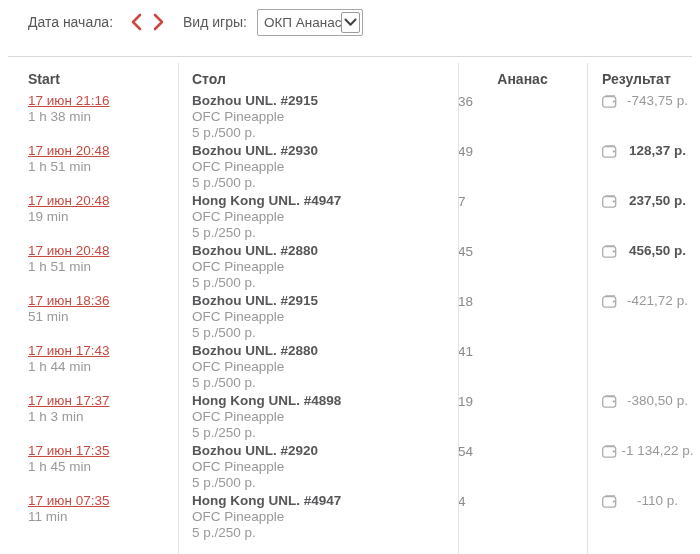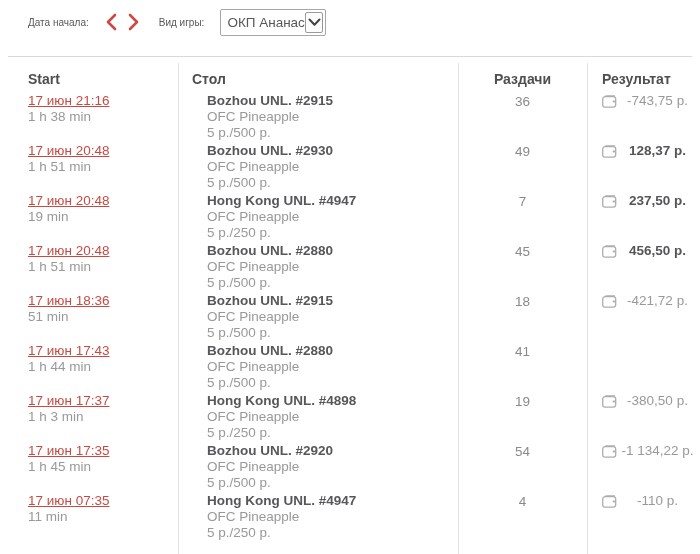--- a/index.html
+++ b/index.html
@@ -1,33 +1,33 @@
 <!DOCTYPE html>
 <html><head>
 <meta charset="utf-8">
 <style>
   * { margin: 0; padding: 0; box-sizing: border-box; }
   html, body { width: 700px; height: 554px; background: #fff; overflow: hidden;
     font-family: "Liberation Sans", sans-serif; }
 
   
   .topbar { display: flex; align-items: center; height: 44px; padding-left: 28px; }
-  .topbar .label { font-size: 10px; color: #58585b; white-space: nowrap; }
+  .topbar .label { font-size: 14px; color: #58585b; white-space: nowrap; }
   .chev { display: inline-flex; align-items: center; justify-content: center;
     width: 22px; height: 26px; cursor: pointer; }
   .chev svg { display: block; }
   .datebox { display: flex; align-items: center; justify-content: space-between;
     width: 122px; height: 30px; border: 1px solid #b3b3b3; border-radius: 3px;
     background: #fff; margin: 0 6px; padding: 0 5px 0 14px; }
   .datebox .dateval { font-size: 14px; color: #787878; letter-spacing: .3px; }
   .calbtn { display: inline-flex; align-items: center; justify-content: center;
     width: 22px; height: 22px; cursor: pointer; }
   .selectbox { display: flex; align-items: center; justify-content: space-between;
     width: 106px; height: 27px; border: 1px solid #a6a6a6; border-radius: 2px;
-    background: #fff; margin-left: 16px; padding: 0 2px 0 6px; }
+    background: #fff; margin-left: 10px; padding: 0 2px 0 6px; }
   .selectbox .selval { font-size: 13.5px; color: #58585b; white-space: nowrap; }
   .selarrow { display: inline-flex; align-items: center; justify-content: center;
     width: 21px; height: 21px; border: 1px solid #9a9a9a; border-radius: 2px;
     background: #fdfdfd; cursor: pointer; }
   .gap12 { width: 12px; } .gap14 { width: 14px; }
 
   
   .rule { border: none; border-top: 1px solid #d9d9d9; margin: 12px 8px 0 8px; }
   .tablewrap { position: relative; height: 497px; }
   .vline { position: absolute; top: 6px; bottom: 0; width: 1px; background: #e2e2e2; }
@@ -41,22 +41,22 @@
   .th.c3 { text-align: center; }
   .th.c4 { padding-left: 15px; }
 
   .row { height: 50px; align-items: start; }
   .cell { line-height: 16px; font-size: 13.5px; }
   .start-link { color: #c94a43; text-decoration: underline; cursor: pointer;
     display: inline-block; }
   .duration { color: #999; }
   .tname { font-weight: bold; color: #57575a; }
   .sub { color: #999; }
-  .c2pad { padding-left: 14px; margin-left: 15px; }
-  .hands { text-align: center; color: #8a8a8a; padding-top: 1px; }
+  .c2pad { padding-left: 14px; }
+  .hands { color: #8a8a8a; padding-top: 1px; }
   .result { display: flex; align-items: flex-end; padding: 1px 2px 0 15px; }
   .result .amount { flex: 1; text-align: center; font-size: 13.5px; line-height: 14px; }
   .amount.pos { font-weight: bold; color: #555558; }
   .amount.neg { color: #999; }
   .wallet { flex: 0 0 auto; margin-top: 1px; }
 </style>
 </head>
 <body>
 
 <div class="topbar">
@@ -87,21 +87,21 @@
 <hr class="rule">
 
 <div class="tablewrap">
   <div class="vline v1"></div>
   <div class="vline v2"></div>
   <div class="vline v3"></div>
 
   <div class="grid-row thead">
     <div class="th c1">Start</div>
     <div class="th c2">Стол</div>
-    <div class="th c3">Раздачи</div>
+    <div class="th c3">Ананас</div>
     <div class="th c4">Результат</div>
   </div>
 
   <div>
   <div class="grid-row row">
     <div class="cell">
       <span class="start-link">17 июн 21:16</span>
       <div class="duration">1 h 38 min</div>
     </div>
     <div class="cell c2pad">

